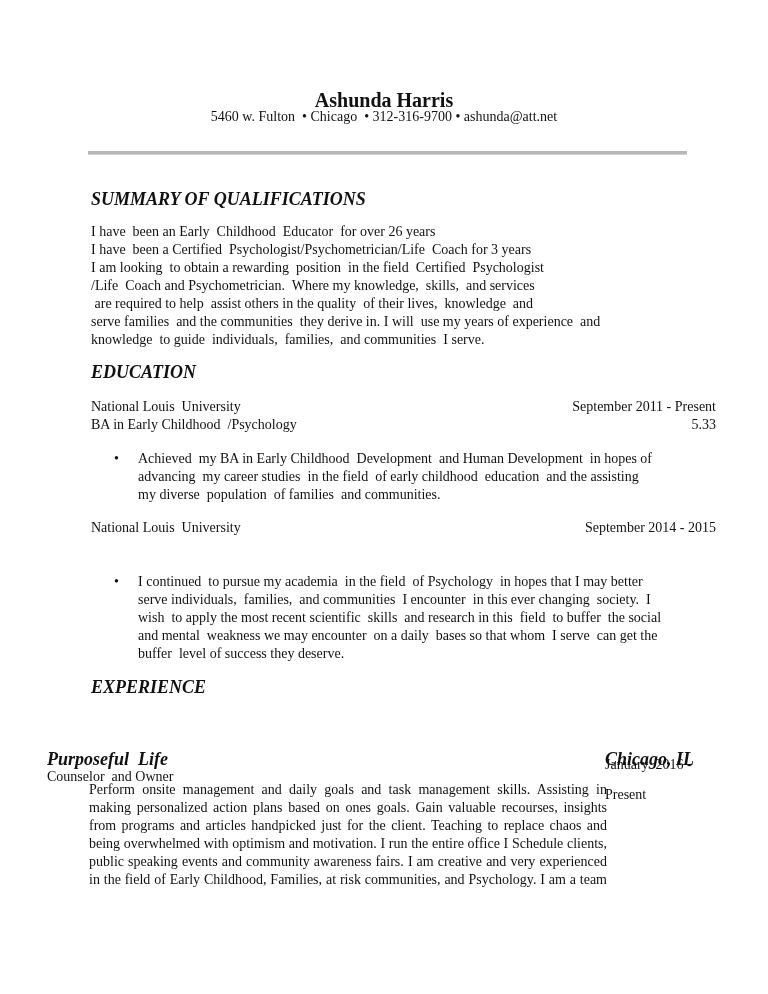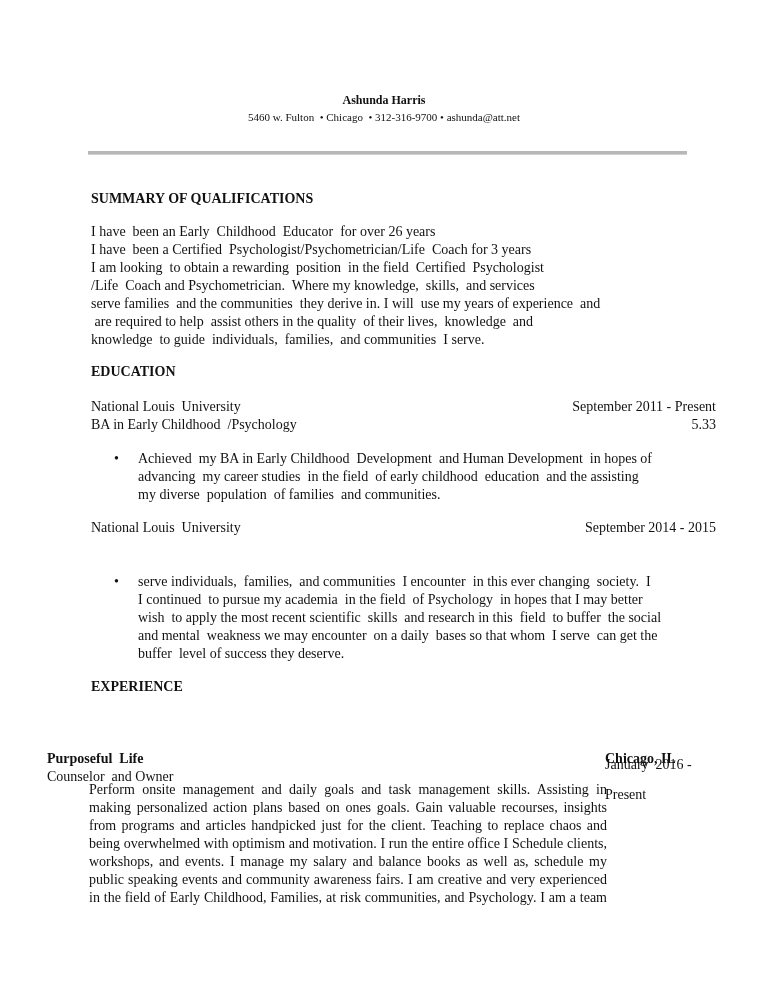--- a/index.html
+++ b/index.html
@@ -7,50 +7,50 @@
     width: 768px; height: 994px; position: relative; overflow: hidden;
     font-family: "Liberation Serif", "DejaVu Serif", serif;
     color: #111111;
     font-size: 14px;
     line-height: 18px;
   }
   .abs { position: absolute; }
   .center { text-align: center; }
   .name {
     left: 0; width: 768px; top: 90px;
-    font-weight: bold; font-size: 12px; line-height: 20px;
+    font-weight: bold; font-size: 20px; line-height: 20px;
   }
   .contact {
-    left: 0; width: 768px; top: 108px; font-size: 11px;
+    left: 0; width: 768px; top: 108px; font-size: 14px;
   }
   .rule {
     left: 88px; width: 599px; top: 151px; height: 3px;
     background: #b8b8b8; border-bottom: 1px solid #d0d0d0;
   }
-  .heading { font-weight: bold; font-size: 14px; }
+  .heading { font-weight: bold; font-size: 18px; font-style: italic; }
   .lines div { white-space: pre; }
   .bullet-row { display: flex; }
   .bullet { width: 24px; flex: 0 0 24px; text-align: left; padding-left: 0; }
   .justify { text-align: justify; text-align-last: justify; margin-left: 42px; }
 </style>
 </head>
 <body>
 
 <div class="abs center name">Ashunda Harris</div>
 <div class="abs center contact" style="white-space:pre;">5460 w. Fulton  • Chicago  • 312-316-9700 • ashunda@att.net</div>
 <div class="abs rule"></div>
 
 <div class="abs heading" style="left:91px; top:190px;">SUMMARY OF QUALIFICATIONS</div>
 <div class="abs lines" style="left:91px; top:223px; width:560px;">
   <div>I have  been an Early  Childhood  Educator  for over 26 years</div>
   <div>I have  been a Certified  Psychologist/Psychometrician/Life  Coach for 3 years</div>
   <div>I am looking  to obtain a rewarding  position  in the field  Certified  Psychologist</div>
   <div>/Life  Coach and Psychometrician.  Where my knowledge,  skills,  and services</div>
+  <div> are required to help  assist others in the quality  of their lives,  knowledge  and</div>
   <div>serve families  and the communities  they derive in. I will  use my years of experience  and</div>
-  <div> are required to help  assist others in the quality  of their lives,  knowledge  and</div>
   <div>knowledge  to guide  individuals,  families,  and communities  I serve.</div>
 </div>
 
 <div class="abs heading" style="left:91px; top:363px;">EDUCATION</div>
 
 <div class="abs" style="left:91px; top:398px; width:625px;">
   <div style="display:flex; justify-content:space-between;">
     <span style="white-space:pre;">National Louis  University</span>
     <span>September 2011 - Present</span>
   </div>
@@ -70,22 +70,22 @@
 
 <div class="abs" style="left:91px; top:519px; width:625px;">
   <div style="display:flex; justify-content:space-between;">
     <span style="white-space:pre;">National Louis  University</span>
     <span>September 2014 - 2015</span>
   </div>
 </div>
 <div class="abs bullet-row" style="left:114px; top:573px; width:580px;">
   <span class="bullet">•</span>
   <div class="lines">
+    <div>I continued  to pursue my academia  in the field  of Psychology  in hopes that I may better</div>
     <div>serve individuals,  families,  and communities  I encounter  in this ever changing  society.  I</div>
-    <div>I continued  to pursue my academia  in the field  of Psychology  in hopes that I may better</div>
     <div>wish  to apply the most recent scientific  skills  and research in this  field  to buffer  the social</div>
     <div>and mental  weakness we may encounter  on a daily  bases so that whom  I serve  can get the</div>
     <div>buffer  level of success they deserve.</div>
   </div>
 </div>
 
 <div class="abs heading" style="left:91px; top:678px;">EXPERIENCE</div>
 
 <div class="abs" style="left:47px; top:711px; width:660px; height:60px;margin-top:39px;">
   <span class="abs heading" style="left:0; top:0; white-space:pre;">Purposeful  Life</span>
@@ -93,16 +93,15 @@
   <span class="abs heading" style="left:558px; top:0;">Chicago, IL</span>
   <span class="abs" style="left:558px; top:6px; white-space:pre;text-align:center;">January  2016 -</span>
   <span class="abs" style="left:558px; top:36px;">Present</span>
 </div>
 
 <div class="abs" style="left:47px; top:781px; width:560px;">
   <div class="justify">Perform  onsite  management  and  daily  goals  and  task  management  skills.  Assisting  in</div>
   <div class="justify">making  personalized  action  plans  based  on  ones  goals.  Gain  valuable  recourses,  insights</div>
   <div class="justify">from  programs  and  articles  handpicked  just  for  the  client.  Teaching  to  replace  chaos  and</div>
   <div class="justify">being  overwhelmed  with  optimism  and  motivation.  I  run  the  entire  office  I  Schedule  clients,</div>
-  <div class="justify">workshops,  and  events.  I  manage  my  salary  and  balance  books  as  well  as,  schedule  my</div>
   <div class="justify">public  speaking  events  and  community  awareness  fairs.  I  am  creative  and  very  experienced</div>
   <div class="justify">in  the  field  of  Early  Childhood,  Families,  at  risk  communities,  and  Psychology.  I  am  a  team</div>
 </div>
 
 </body></html>

